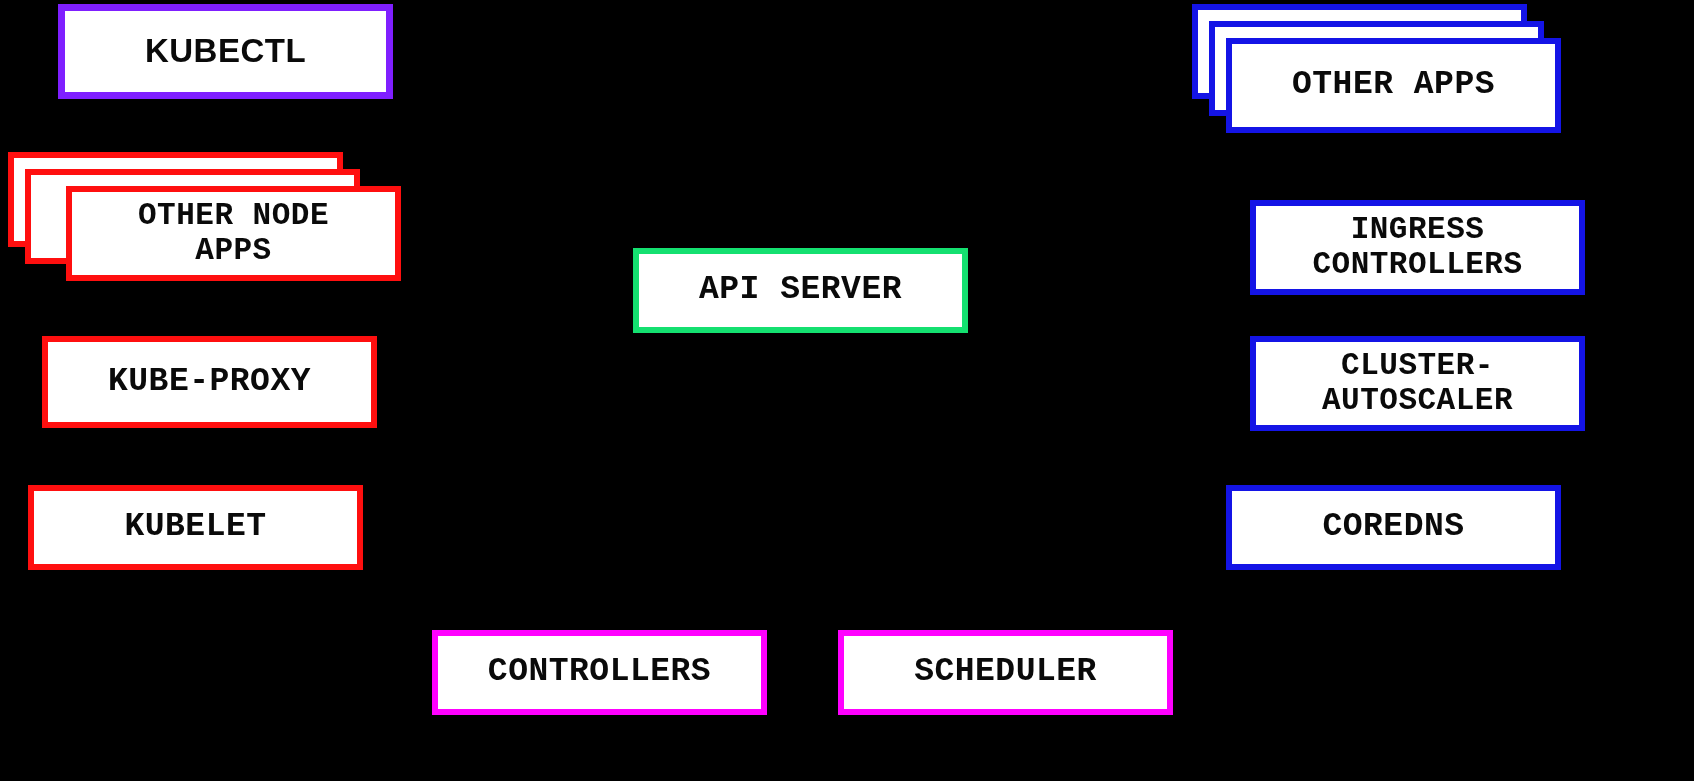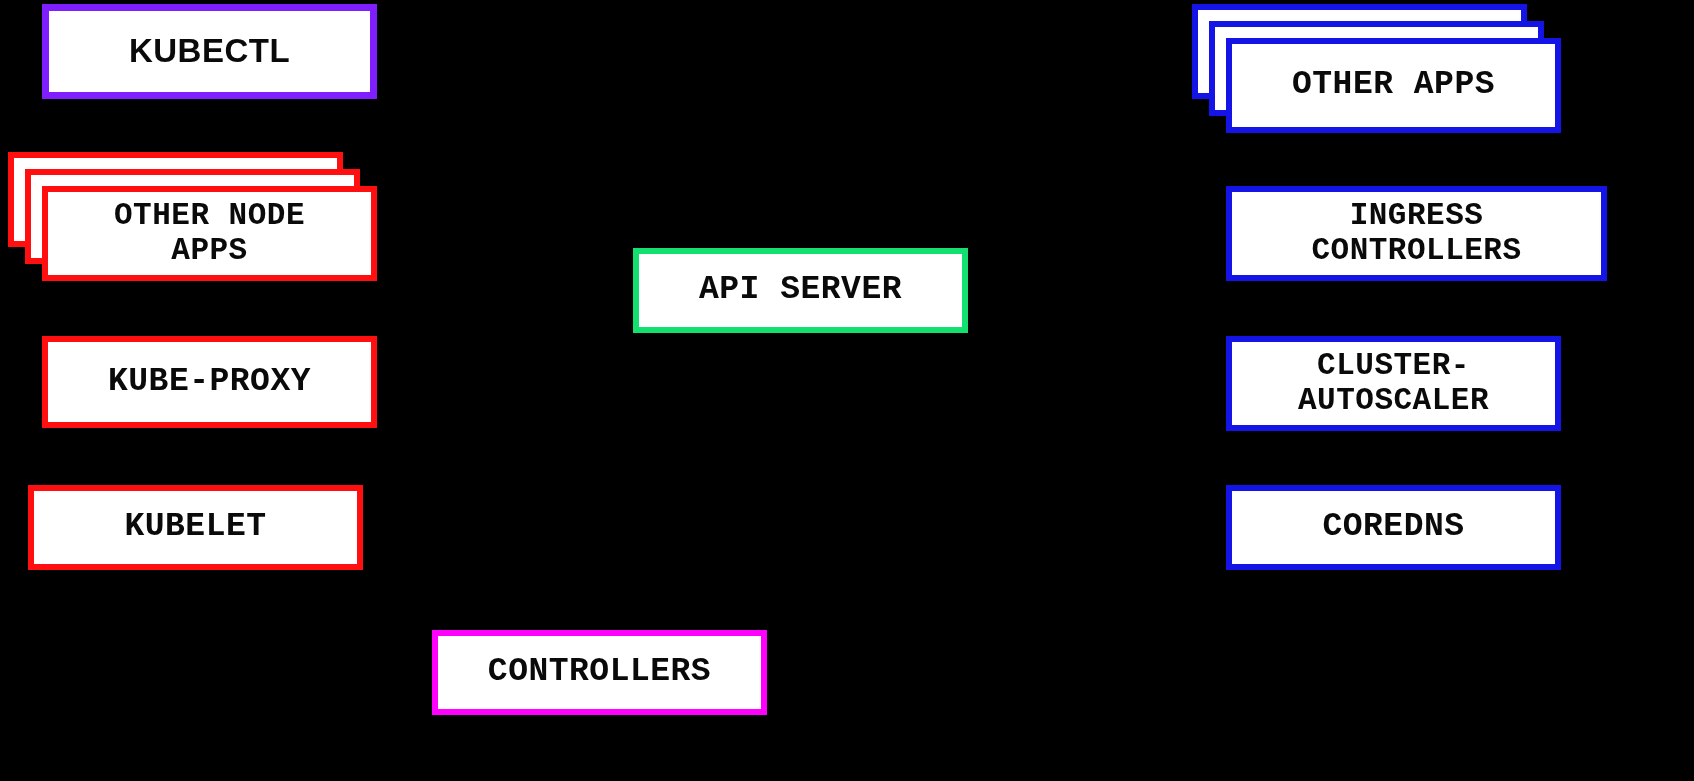--- a/index.html
+++ b/index.html
@@ -33,23 +33,23 @@
     border-style: solid;
     white-space: pre-line;
   }
   .ghost {
     position: absolute;
     box-sizing: border-box;
     background: #ffffff;
     border-style: solid;
   }
   .bw6  { border-width: 6px; font-family: Liberation Mono, monospace; }
-  .bw7  { border-width: 7px; }
+  .bw7  { border-width: 7px; margin-left: 16px; }
   .fs-lg  { font-size: 33px; }
-  .fs-md  { font-size: 31px; }
+  .fs-md  { font-size: 31px; margin-left: 24px; }
 
   
   .c-violet  { border-color: #7f1fff; }
   .c-red     { border-color: #ff0f0f; }
   .c-blue    { border-color: #1414e6; }
   .c-green   { border-color: #14e070; }
   .c-magenta { border-color: #ff00ff; }
 </style>
 </head>
 <body>
@@ -66,24 +66,25 @@
   <div class="node bw6 c-red fs-lg" style="left:42px; top:336px; width:335px; height:92px;">KUBE-PROXY</div>
 
   <div class="node bw6 c-red fs-lg" style="left:28px; top:485px; width:335px; height:85px;">KUBELET</div>
 
   <div class="node bw6 c-green fs-lg" style="left:633px; top:248px; width:335px; height:85px;">API SERVER</div>
 
   <div class="ghost bw6 c-blue" style="left:1192px; top:4px; width:335px; height:95px;"></div>
   <div class="ghost bw6 c-blue" style="left:1209px; top:21px; width:335px; height:95px;"></div>
   <div class="node bw6 c-blue fs-lg" style="left:1226px; top:38px; width:335px; height:95px;">OTHER APPS</div>
 
-  <div class="node bw6 c-blue fs-md" style="left:1226px; top:186px; width:381px; height:95px;">INGRESS
+  <div class="node bw6 c-blue fs-md" style="left:1226px; top:200px; width:335px; height:95px;">INGRESS
 CONTROLLERS</div>
 
   <div class="node bw6 c-blue fs-md" style="left:1226px; top:336px; width:335px; height:95px;">CLUSTER-
 AUTOSCALER</div>
 
   <div class="node bw6 c-blue fs-lg" style="left:1226px; top:485px; width:335px; height:85px;">COREDNS</div>
 
   <div class="node bw6 c-magenta fs-lg" style="left:432px; top:630px; width:335px; height:85px;">CONTROLLERS</div>
 
+  <div class="node bw6 c-magenta fs-lg" style="left:838px; top:630px; width:335px; height:85px;">SCHEDULER</div>
 
 </div>
 
 </body></html>

